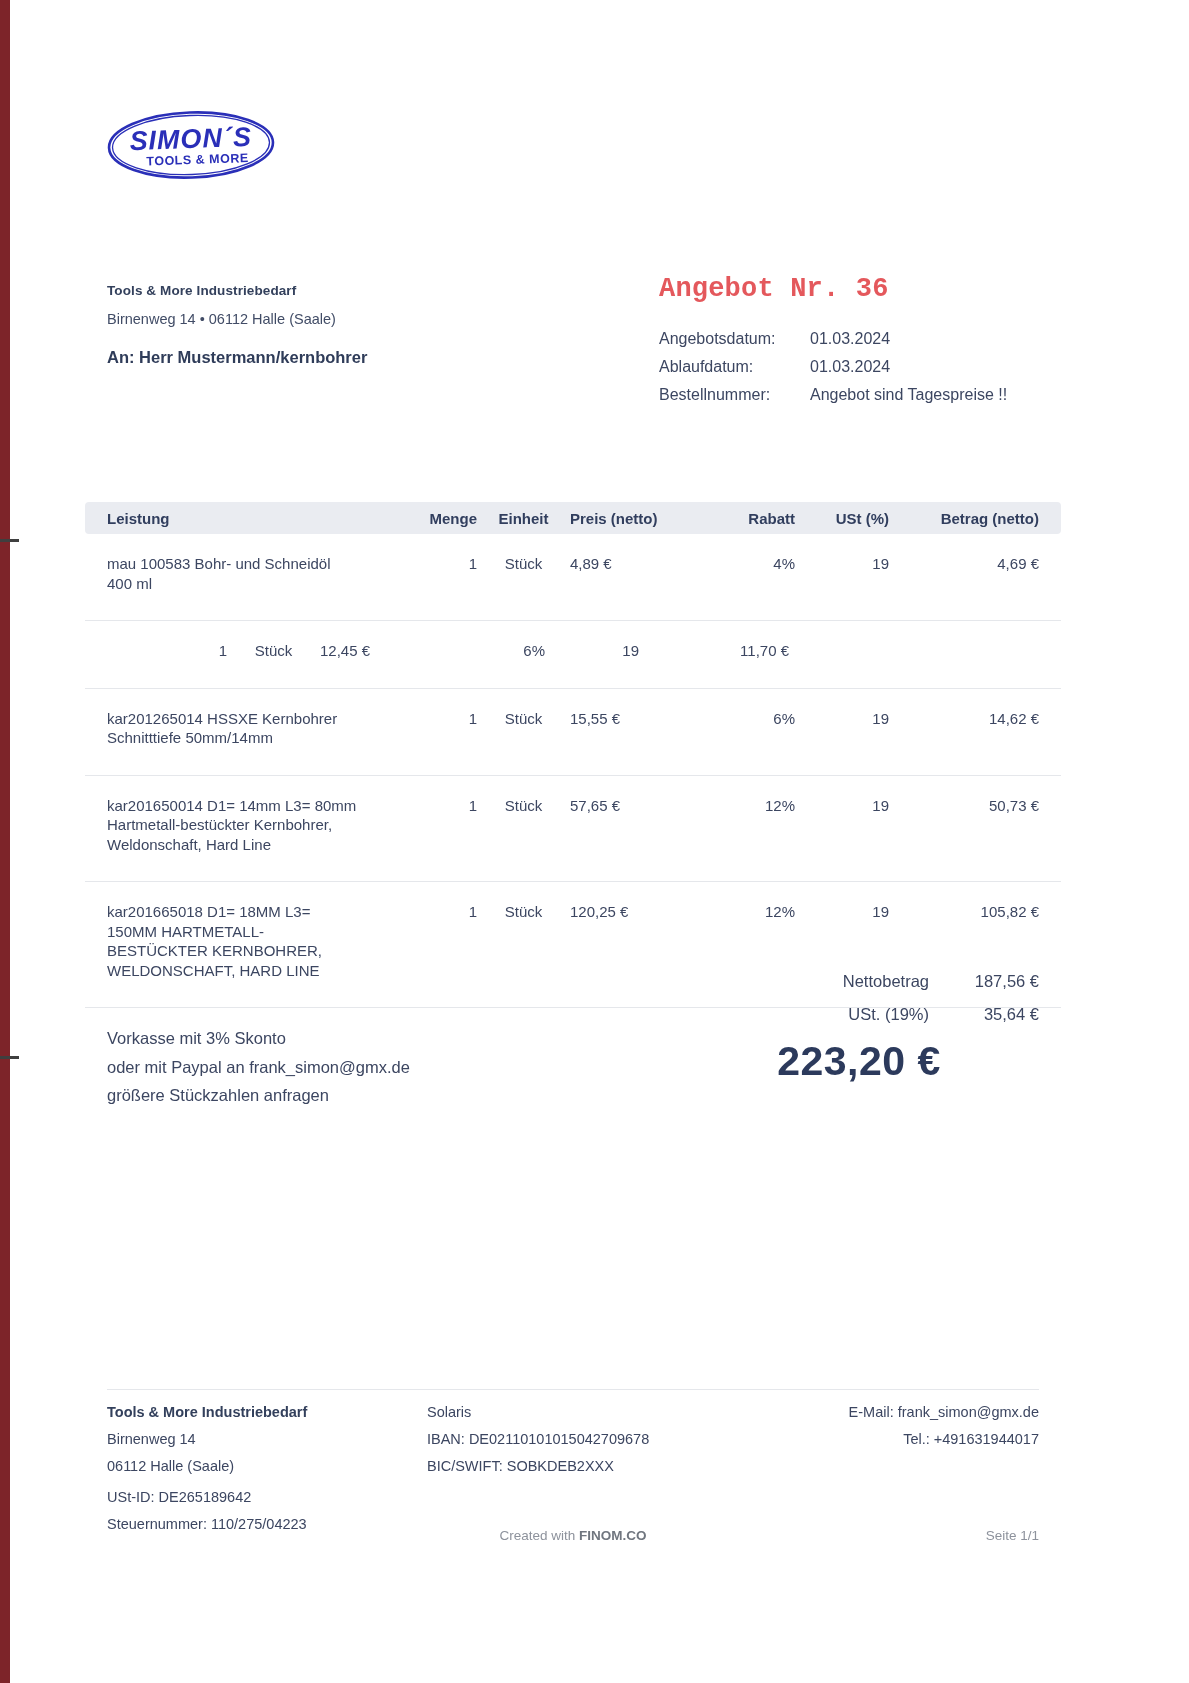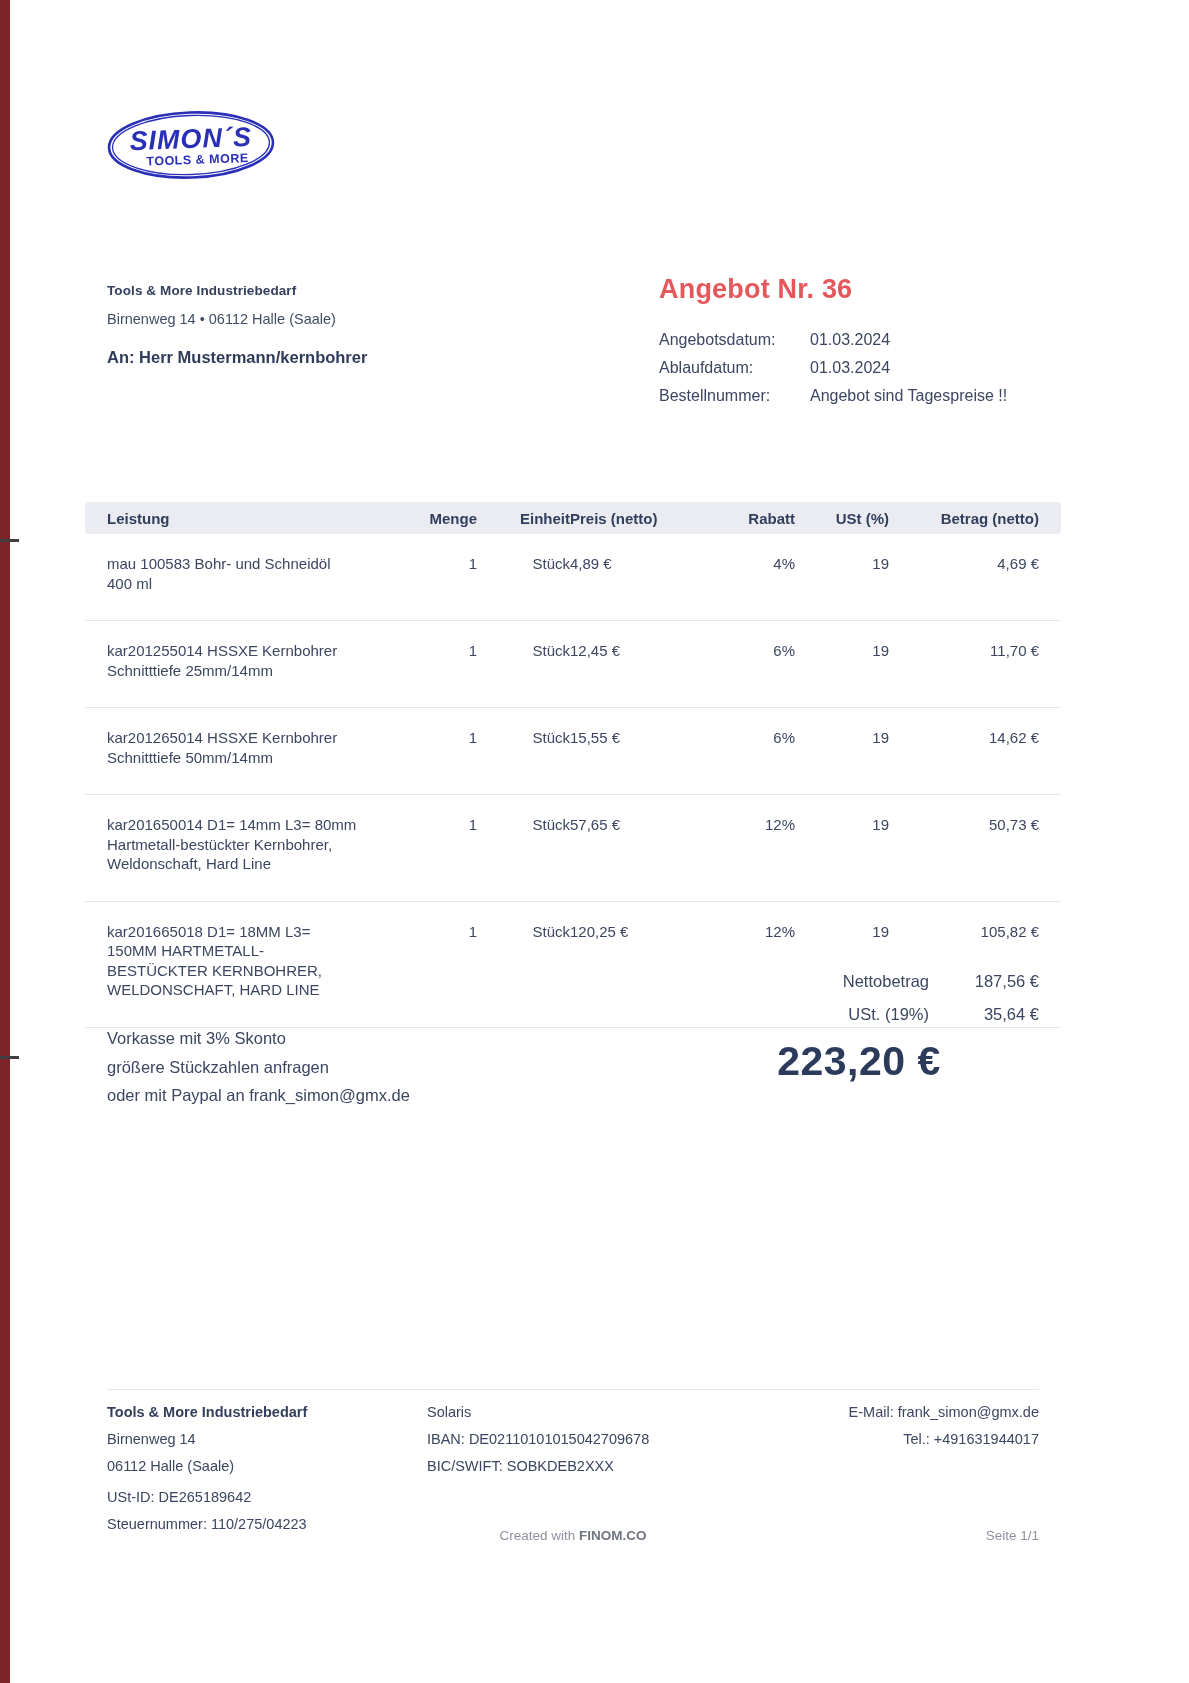--- a/index.html
+++ b/index.html
@@ -23,21 +23,21 @@
   .logo-wrap { position: absolute; left: 105px; top: 108px; }
 
   
   .sender { position: absolute; left: 107px; top: 283px; }
   .sender-name { font-size: 13.5px; font-weight: bold; color: #33405c; letter-spacing: .1px; }
   .sender-address { font-size: 14.5px; margin-top: 13px; color: #414c66; }
   .recipient { position: absolute; left: 107px; top: 348px; font-size: 16.5px; font-weight: bold; color: #2f3c59; }
 
   
   .doc-head { position: absolute; left: 659px; top: 274px; width: 390px; }
-  .doc-title { font-size: 27px; font-weight: bold; color: #e4585c; letter-spacing: .2px; }
+  .doc-title { font-size: 27px; font-weight: bold; color: #e4585c; letter-spacing: .2px; font-family: Liberation Mono, monospace; }
   .meta { margin-top: 21px; }
   .meta-row { display: flex; font-size: 16px; line-height: 28px; color: #3c4661; }
   .meta-label { width: 151px; flex: 0 0 151px; }
   .meta-value { flex: 1; }
 
   
   .items-table { position: absolute; left: 85px; top: 502px; width: 976px; }
   .t-head {
     display: flex; align-items: center;
     background: #eaecf1; border-radius: 4px;
@@ -45,21 +45,21 @@
     font-size: 15px; font-weight: bold; color: #313e5e;
   }
   .t-row {
     display: flex; align-items: flex-start;
     padding: 20px 22px 27px 22px;
     font-size: 15px; line-height: 19.5px; color: #3c4661;
     border-bottom: 1px solid #e5e7eb;
   }
   .col-leistung { width: 250px; text-align: left; }
   .col-menge   { width: 120px; text-align: right; }
-  .col-einheit { width: 93px;  text-align: right; }
+  .col-einheit { width: 93px;  text-align: center; }
   .col-preis   { width: 136px; }
   .col-rabatt  { width: 89px;  text-align: right; }
   .col-ust     { width: 94px;  text-align: right; }
   .col-betrag  { width: 150px; text-align: right; }
 
   
   .notes { position: absolute; left: 107px; top: 1024px; width: 460px; font-size: 16.5px; line-height: 28.5px; color: #3c4661; }
   .totals { position: absolute; right: 150px; top: 972px; width: 360px; }
   .totals-row { display: flex; justify-content: flex-end; align-items: baseline; font-size: 16.5px; color: #3c4661; margin-bottom: 14px; }
   .totals-label { text-align: right; }
@@ -138,21 +138,20 @@
     <div class="col-leistung">mau 100583 Bohr- und Schneidöl 400 ml</div>
     <div class="col-menge">1</div>
     <div class="col-einheit">Stück</div>
     <div class="col-preis">4,89 €</div>
     <div class="col-rabatt">4%</div>
     <div class="col-ust">19</div>
     <div class="col-betrag">4,69 €</div>
   </div>
 
   <div class="t-row">
-    <div class="col-leistung">kar201255014 HSSXE Kernbohrer Schnitttiefe 25mm/14mm</div>
     <div class="col-menge">1</div>
     <div class="col-einheit">Stück</div>
     <div class="col-preis">12,45 €</div>
     <div class="col-rabatt">6%</div>
     <div class="col-ust">19</div>
     <div class="col-betrag">11,70 €</div>
   </div>
 
   <div class="t-row">
     <div class="col-leistung">kar201265014 HSSXE Kernbohrer Schnitttiefe 50mm/14mm</div>
@@ -180,22 +179,22 @@
     <div class="col-einheit">Stück</div>
     <div class="col-preis">120,25 €</div>
     <div class="col-rabatt">12%</div>
     <div class="col-ust">19</div>
     <div class="col-betrag">105,82 €</div>
   </div>
 </div>
 
 <div class="notes">
   <div>Vorkasse mit 3% Skonto</div>
+  <div>oder mit Paypal an frank_simon@gmx.de</div>
   <div>größere Stückzahlen anfragen</div>
-  <div>oder mit Paypal an frank_simon@gmx.de</div>
 </div>
 
 <div class="totals">
   <div class="totals-row">
     <div class="totals-label">Nettobetrag</div>
     <div class="totals-value">187,56 €</div>
   </div>
   <div class="totals-row">
     <div class="totals-label">USt. (19%)</div>
     <div class="totals-value">35,64 €</div>

